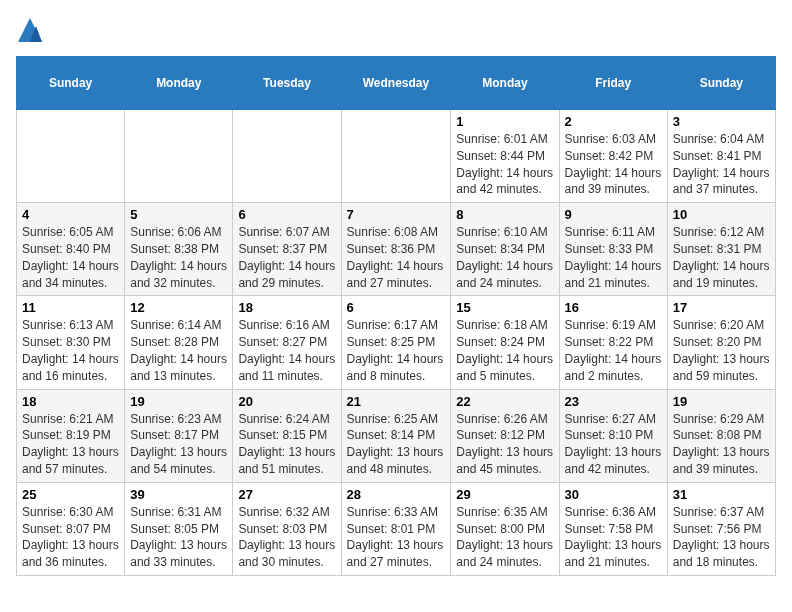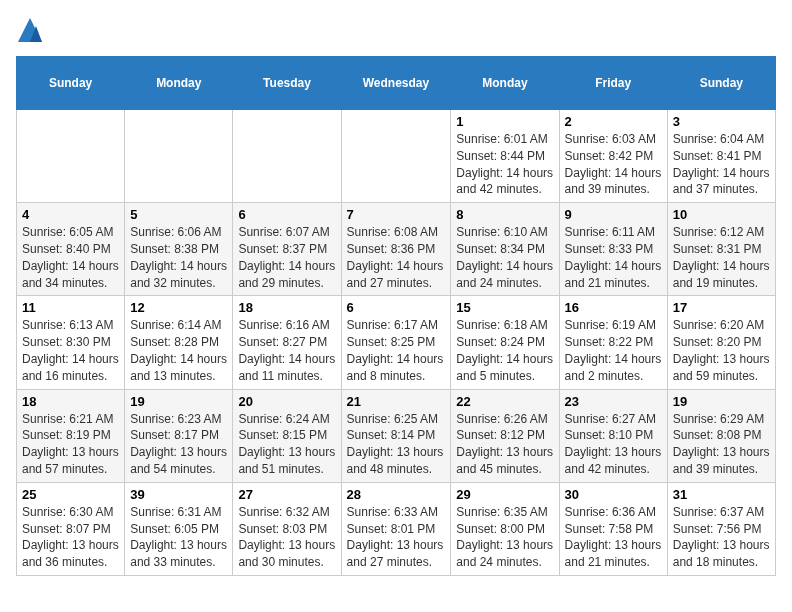--- a/index.html
+++ b/index.html
@@ -283,21 +283,21 @@
       <tr>
         <td>
           <span class="day-number">25</span>
           <div class="day-info">Sunrise: 6:30 AM
 Sunset: 8:07 PM
 Daylight: 13 hours and 36 minutes.</div>
         </td>
         <td>
           <span class="day-number">39</span>
           <div class="day-info">Sunrise: 6:31 AM
-Sunset: 6:05 PM
+Sunset: 8:05 PM
 Daylight: 13 hours and 33 minutes.</div>
         </td>
         <td>
           <span class="day-number">27</span>
           <div class="day-info">Sunrise: 6:32 AM
 Sunset: 8:03 PM
 Daylight: 13 hours and 30 minutes.</div>
         </td>
         <td>
           <span class="day-number">28</span>

